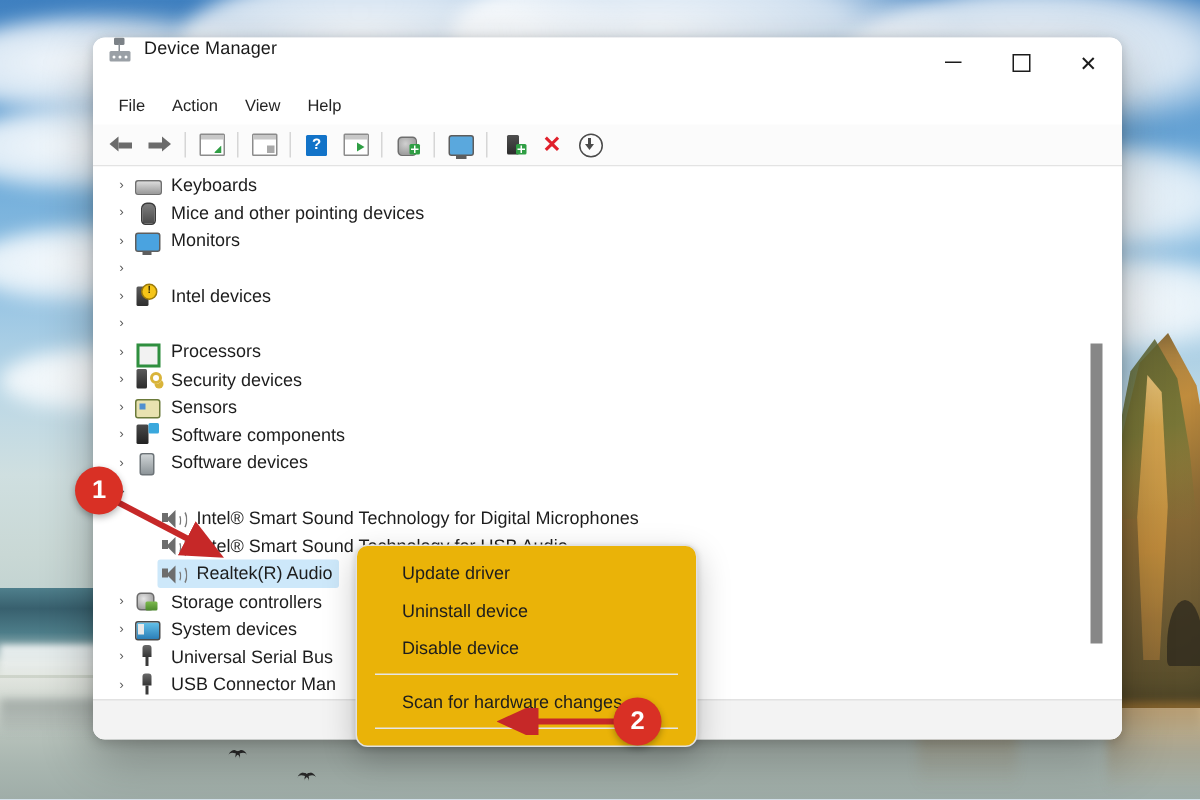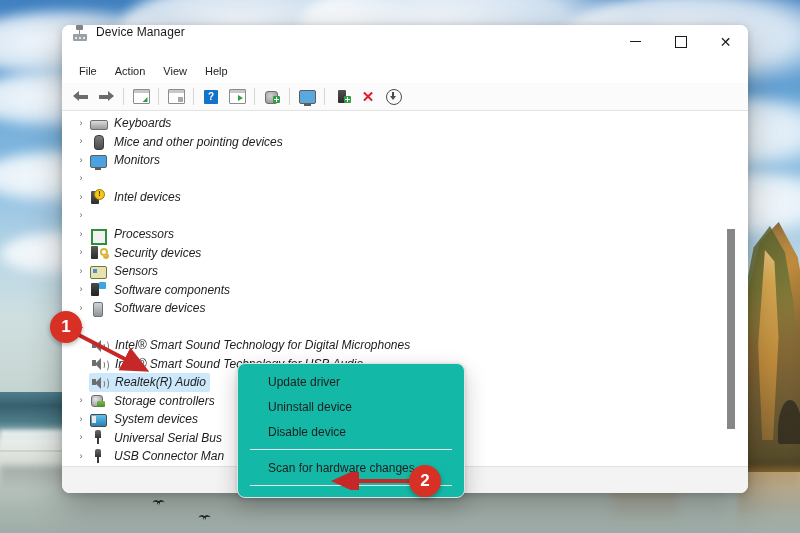--- a/index.html
+++ b/index.html
@@ -370,38 +370,38 @@
   }
   .row {
     display: flex;
     align-items: center;
     height: 18.5px;
     padding-left: 28px;
     font-size: 12px;
     color: #1d1d1d;
     white-space: nowrap;
   }
-  .row.lvl2 { padding-left: 29px; }
+  .row.lvl2 { padding-left: 45px; }
   .row .chev {
     width: 14px;
     flex: none;
     font-size: 9px;
     color: #5c5c5c;
     margin-left: -16px;
     text-align: center;
     line-height: 1;
   }
   .row.lvl2 .chev { visibility: hidden; }
   .row .ico {
     width: 17px; height: 15px;
     flex: none;
     margin-right: 7px;
     position: relative;
   }
-  .row .lbl { line-height: 1; font-style: italic; }
+  .row .lbl { line-height: 1; }
   .row.selected .selbox {
     background: #cde8fa;
   }
   .selwrap {
     display: inline-flex;
     align-items: center;
     padding: 2px 4px 2px 2px;
     border-radius: 2px;
   }
 
@@ -619,21 +619,21 @@
     background: #f3f3f3;
     border-top: 1px solid #e2e2e2;
     flex: none;
   }
 
   
   #ctxmenu {
     position: absolute;
     left: 237px; top: 363px;
     width: 226px;
-    background: #14b8a6;
+    background: #eab308;
     border: 1px solid #e2e2e2;
     border-radius: 8px;
     box-shadow: 0 8px 22px rgba(0,0,0,.22), 0 1px 4px rgba(0,0,0,.14);
     padding: 5px 0 6px 0;
     overflow: hidden;
   }
   .ctx-item {
     height: 25px;
     display: flex;
     align-items: center;

